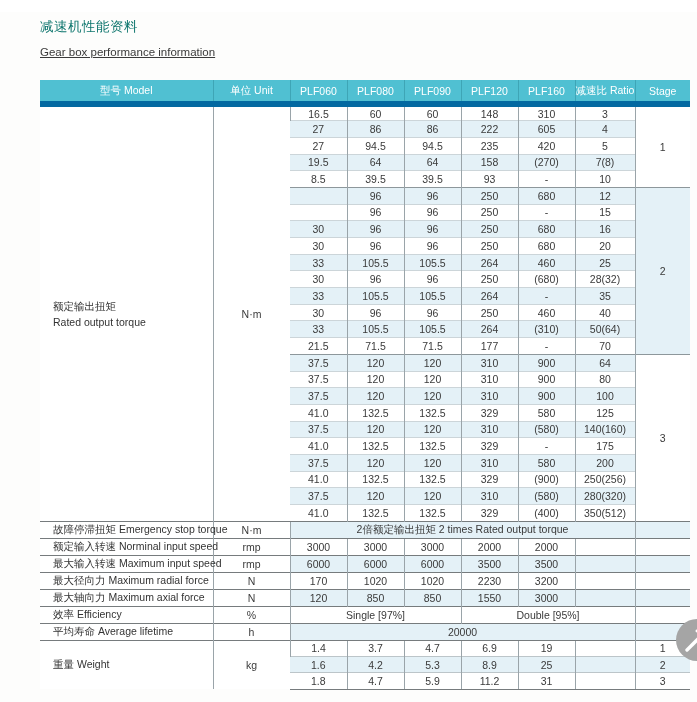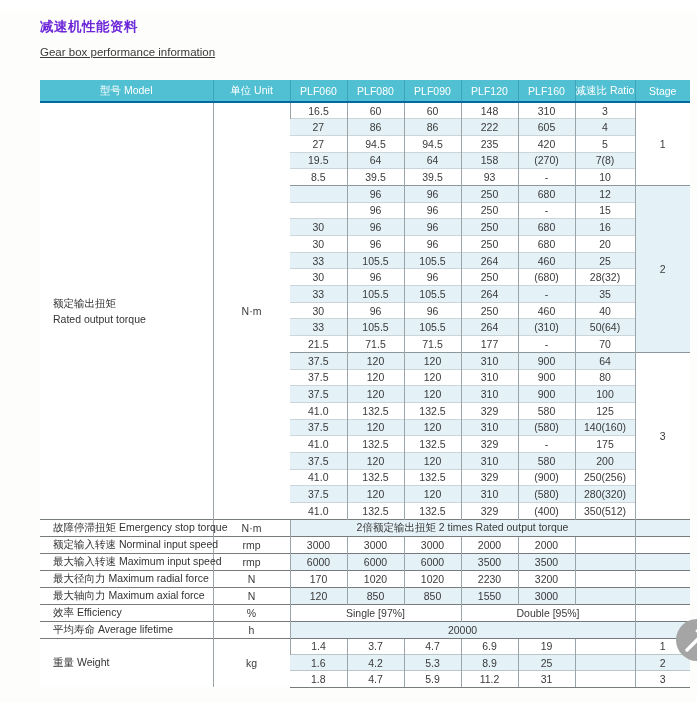--- a/index.html
+++ b/index.html
@@ -5,36 +5,36 @@
   html,body{margin:0;padding:0;}
   body{
     width:697px;height:702px;position:relative;overflow:hidden;
     background:#fdfdfc;
     font-family:"Liberation Sans","DejaVu Sans",sans-serif;
     color:#333;
   }
   .topstrip{position:absolute;left:0;top:0;width:697px;height:12px;background:#ffffff;}
   .title{
     position:absolute;left:40px;top:18px;
-    font-size:13.5px;font-weight:bold;color:#6d28d9;letter-spacing:.5px;
+    font-size:13.5px;font-weight:normal;color:#0f766e;letter-spacing:.5px;
   }
   .subtitle{
     position:absolute;left:40px;top:46px;
     font-size:11.5px;color:#3a3a3a;text-decoration:underline;
   }
   .tablewrap{position:absolute;left:40px;top:80px;width:650px;}
   table{
     width:650px;border-collapse:collapse;table-layout:fixed;
     font-size:10.5px;color:#3a3a3a;
   }
   th{
     background:#50c0d2;color:#ffffff;font-weight:normal;font-size:10.5px;
     height:21px;padding:0;text-align:center;
     border-left:1px solid rgba(0,70,80,0.22);
-    border-bottom:2px solid #0369a1;
+    border-bottom:6px solid #0369a1;
   }
   th:first-child{border-left:none;}
   td{
     padding:0;text-align:center;vertical-align:middle;
     border-left:1px solid #9aa4a9;
     border-top:1px solid #ccd5d9;
     background:#ffffff;
   }
   td:first-child{border-left:none;}
   tr.r-t{height:16.7px;}

